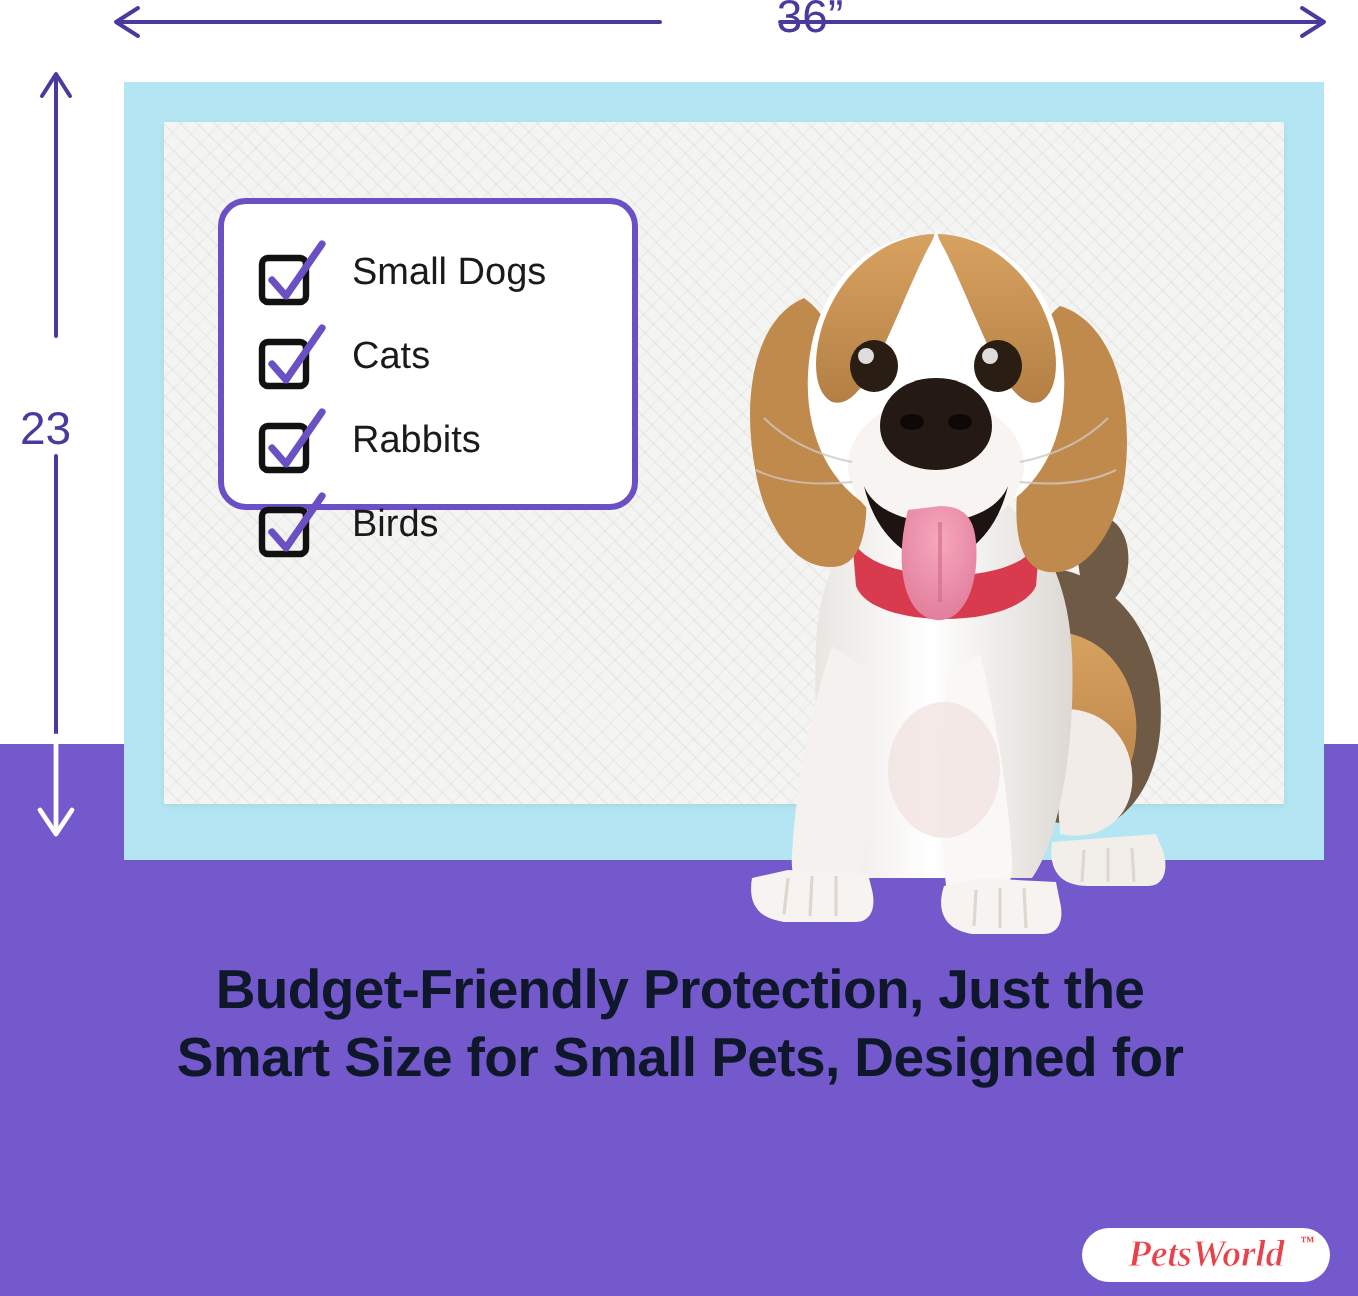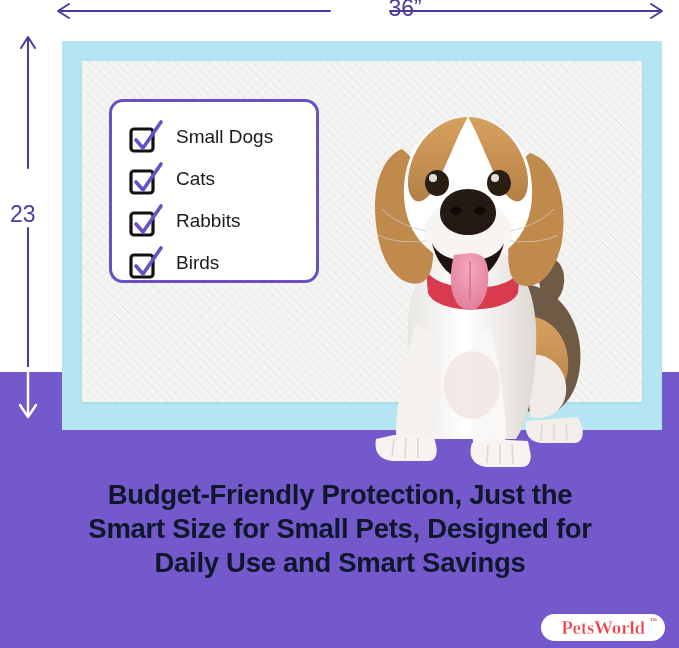--- a/index.html
+++ b/index.html
@@ -99,21 +99,21 @@
         rgba(255,255,255,0) 7px);
     box-shadow: 0 1px 3px rgba(0,0,0,0.07);
   }
 
   
   .checklist {
     position: absolute;
     left: 109px;
     top: 99px;
     width: 210px;
-    height: 184px;
+    height: 156px;
     background: #ffffff;
     border: 3px solid #6b4fc4;
     border-radius: 14px;
     box-sizing: border-box;
     padding: 14px 0 0 18px;
   }
   .check-row {
     position: relative;
     height: 42px;
     display: flex;
@@ -162,20 +162,21 @@
     position: absolute;
     left: 541px;
     top: 614px;
     width: 124px;
     height: 27px;
     background: #ffffff;
     border-radius: 14px;
     display: flex;
     align-items: center;
     justify-content: center;
+    font-style: italic;
   }
   .logo-text {
     position: relative;
     font-family: "Liberation Serif", serif;
     font-size: 19px;
     font-weight: bold;
     color: #e8434a;
     letter-spacing: -0.2px;
     line-height: 19px;
     -webkit-text-stroke: 0.4px #ffffff;
@@ -355,21 +356,20 @@
         </svg>
       </span>
       <span class="check-label">Birds</span>
     </div>
 
   </div>
 
   <div class="headline">
     <div>Budget-Friendly Protection, Just the</div>
     <div>Smart Size for Small Pets, Designed for</div>
-    <div>Daily Use and Smart Savings</div>
   </div>
 
   <div class="logo">
     <span class="logo-text">PetsWorld</span>
     <span class="logo-tm">™</span>
   </div>
 
 </div>
 
 </body></html>

